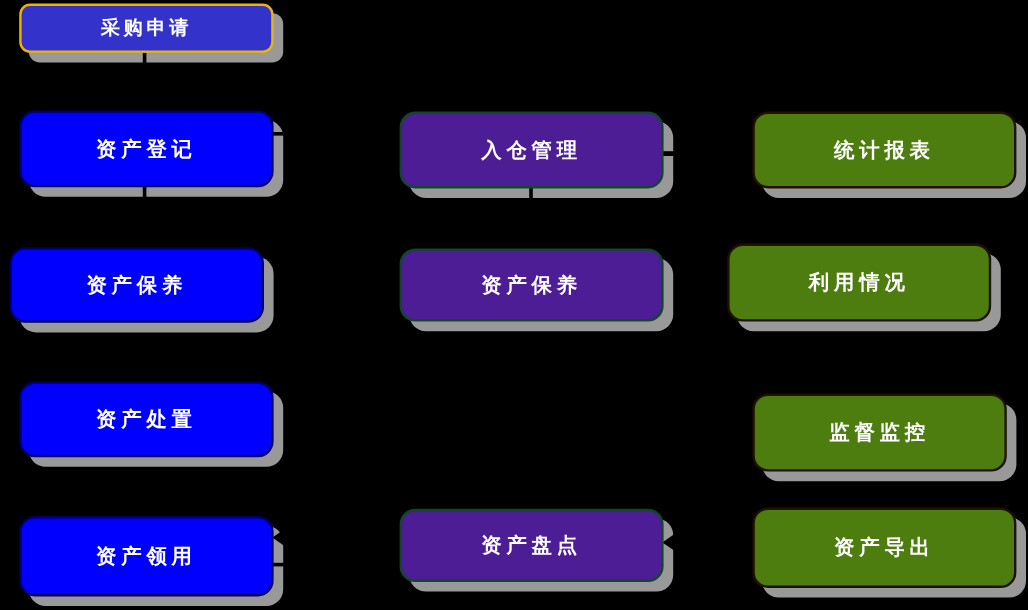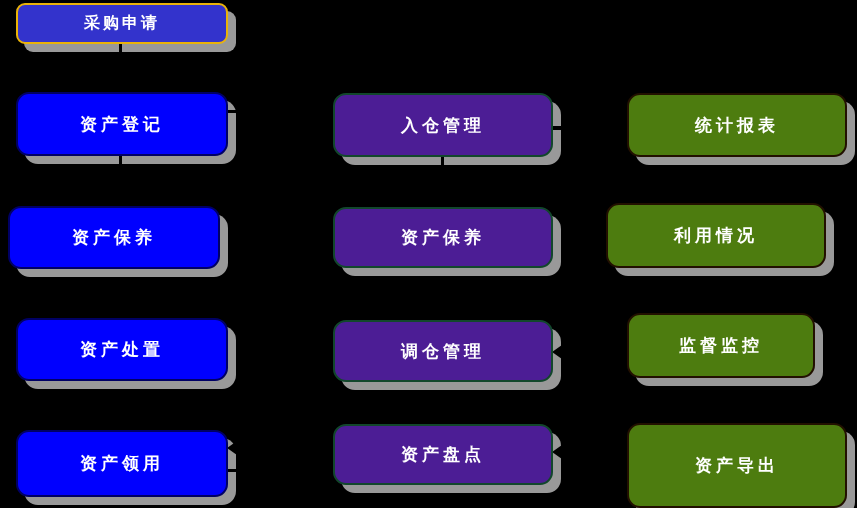--- a/index.html
+++ b/index.html
@@ -110,26 +110,20 @@
     </div>
   </div>
 
   <div class="node green" style="left:333px; top:207px; width:220px; height:61px;">
     <div class="shadow"></div>
     <div class="face">
       <span class="label">资产保养</span>
     </div>
   </div>
 
-  <div class="node green" style="left:333px; top:320px; width:220px; height:62px;">
-    <div class="shadow"></div>
-    <div class="face">
-      <span class="label">调仓管理</span>
-    </div>
-  </div>
 
   <div class="node green" style="left:333px; top:424px; width:220px; height:61px;">
     <div class="shadow"></div>
     <div class="face">
       <span class="label">资产盘点</span>
     </div>
   </div>
 
   <div class="node orange" style="left:627px; top:93px; width:220px; height:64px;">
     <div class="shadow"></div>
@@ -138,28 +132,28 @@
     </div>
   </div>
 
   <div class="node orange" style="left:606px; top:203px; width:220px; height:65px;">
     <div class="shadow"></div>
     <div class="face">
       <span class="label">利用情况</span>
     </div>
   </div>
 
-  <div class="node orange" style="left:627px; top:313px; width:188px; height:65px;border-radius:15px;">
+  <div class="node orange" style="left:627px; top:328px; width:212px; height:65px;border-radius:15px;">
     <div class="shadow"></div>
     <div class="face">
       <span class="label">监督监控</span>
     </div>
   </div>
 
-  <div class="node orange" style="left:627px; top:423px; width:220px; height:85px;">
+  <div class="node orange" style="left:627px; top:423px; width:220px; height:67px;">
     <div class="shadow"></div>
     <div class="face">
       <span class="label">资产导出</span>
     </div>
   </div>
 
   <div class="stub" style="left:119px; top:44px;  width:3px;  height:11px;"></div>
   <div class="stub" style="left:119px; top:155px; width:3px;  height:11px;"></div>
   <div class="stub" style="left:227px; top:110px; width:12px; height:3px;"></div>
   <div class="stub" style="left:441px; top:156px; width:3px;  height:12px;"></div>

